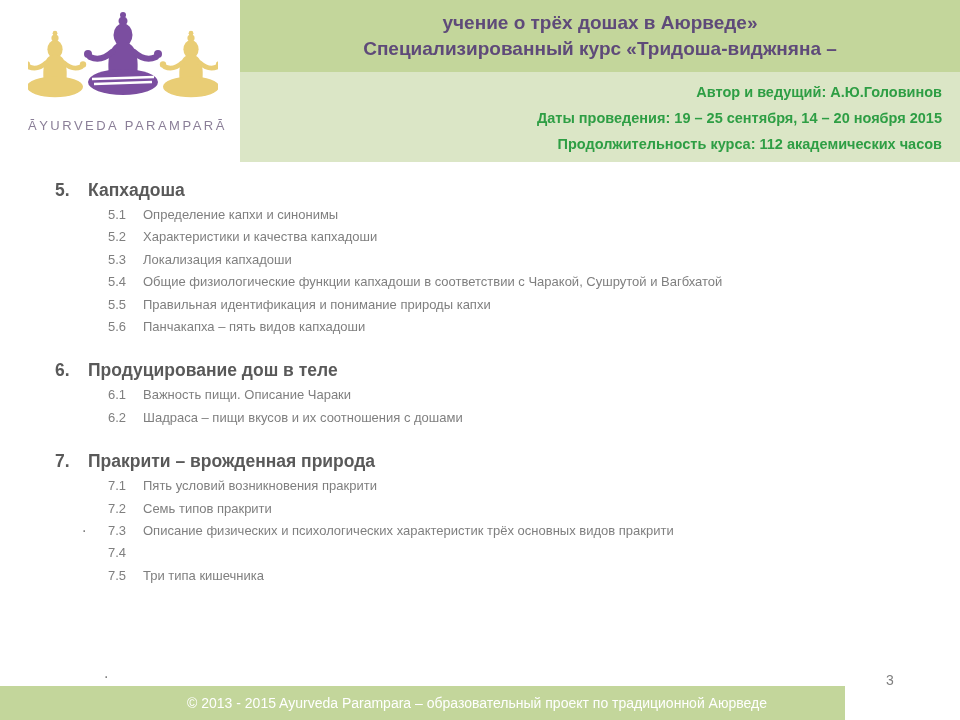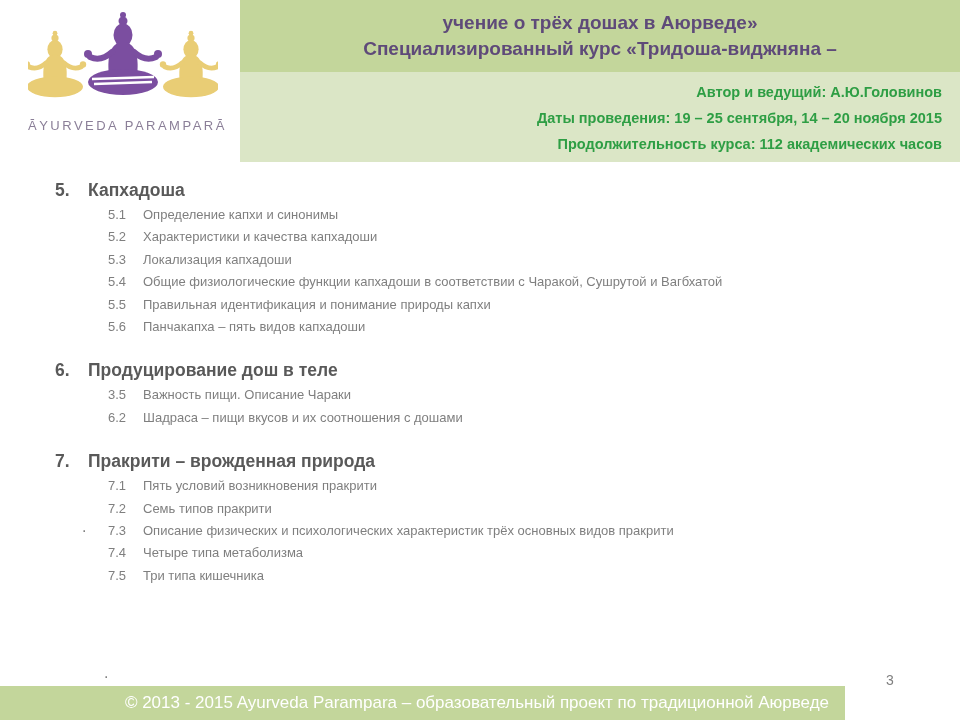--- a/index.html
+++ b/index.html
@@ -51,21 +51,21 @@
   .page-number{
     position:absolute;left:886px;top:672px;font-size:14px;
     color:var(--item-gray,#7f7f7f);
   }
   .footer-band{
     position:absolute;left:0;bottom:0;width:845px;height:34px;
     background:var(--footer-green,#c3d69b);
   }
   .footer-text{
     margin-left:109px;text-align:center;line-height:34px;
-    color:var(--footer-text,#ffffff);font-size:17px;white-space:nowrap;
+    color:var(--footer-text,#ffffff);font-size:14px;white-space:nowrap;
   }
 </style>
 </head>
 <body>
 
 <div>
 
   <div class="logo">
     <svg width="190" height="104" viewBox="0 0 190 104">
       <defs>
@@ -132,21 +132,21 @@
         <span>Панчакапха – пять видов капхадоши</span>
       </div>
     </div>
 
     <div class="section">
       <div class="section-header">
         <span class="num">6.</span>
         <span>Продуцирование дош в теле</span>
       </div>
       <div class="sub-item">
-        <span class="num">3.5</span>
+        <span class="num">6.1</span>
         <span>Важность пищи. Описание Чараки</span>
       </div>
       <div class="sub-item">
         <span class="num">6.2</span>
         <span>Шадраса – пищи вкусов и их соотношения с дошами</span>
       </div>
     </div>
 
     <div class="section">
       <div class="section-header">
@@ -160,21 +160,20 @@
       <div class="sub-item">
         <span class="num">7.2</span>
         <span>Семь типов пракрити</span>
       </div>
       <div class="sub-item">
         <span class="num">7.3</span>
         <span>Описание физических и психологических характеристик трёх основных видов пракрити</span>
       </div>
       <div class="sub-item">
         <span class="num">7.4</span>
-        <span>Четыре типа метаболизма</span>
       </div>
       <div class="sub-item">
         <span class="num">7.5</span>
         <span>Три типа кишечника</span>
       </div>
     </div>
 
   </div>
 
   <div class="stray-dot dot1">.</div>

